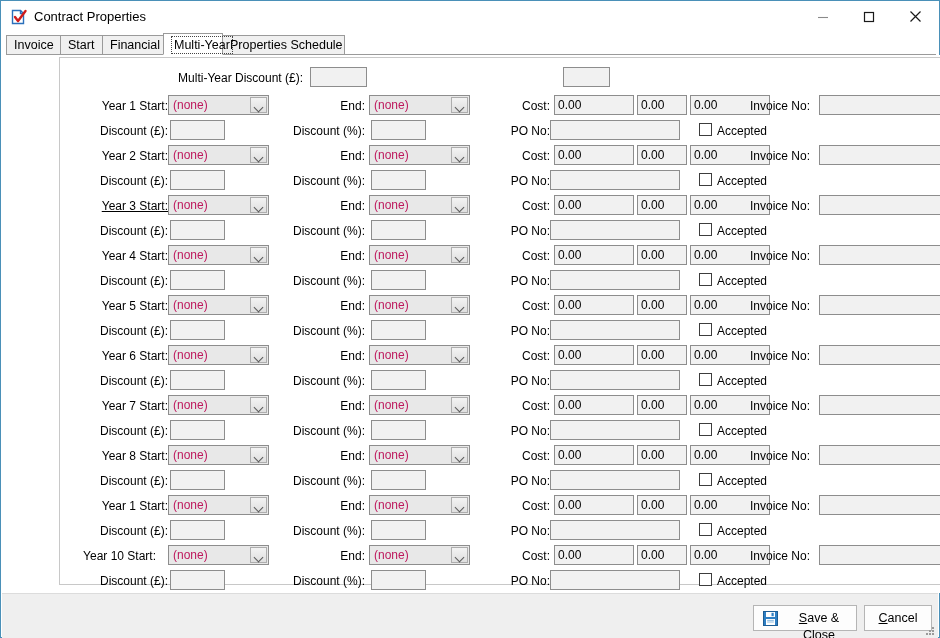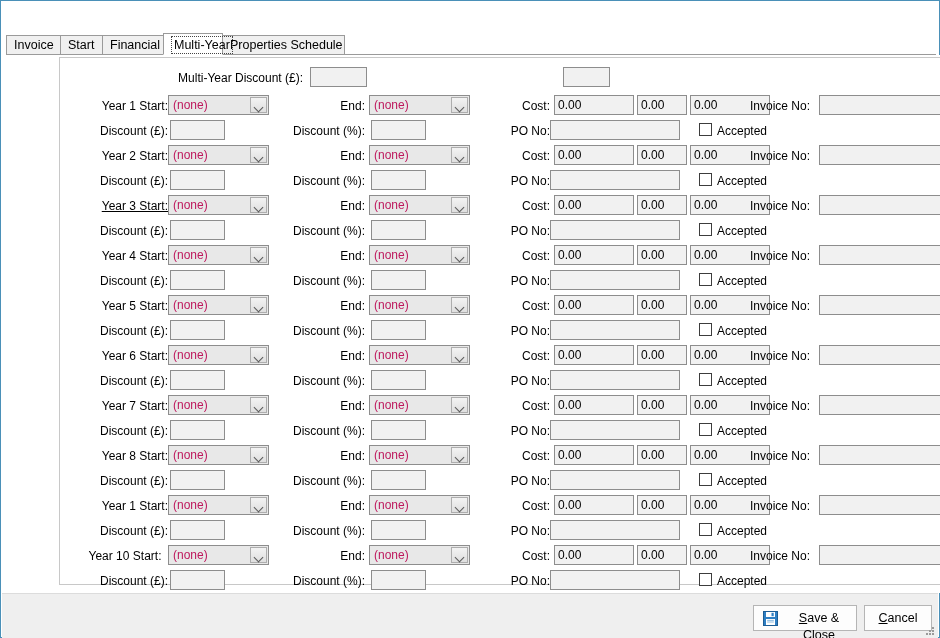--- a/index.html
+++ b/index.html
@@ -251,20 +251,46 @@
     position: absolute;
     width: 2px; height: 2px;
     background: #9a9a9a;
   }
 </style>
 </head>
 <body>
 
 <div id="window">
 
+  <div id="titlebar">
+    <span id="app-icon">
+      <svg width="18" height="18" viewBox="0 0 18 18">
+        <path d="M2.5 2.5 h8 l3 3 v10 h-11 z" fill="#ffffff" stroke="#2a6fbb" stroke-width="1.4"></path>
+        <path d="M10.5 2.5 v3 h3" fill="none" stroke="#2a6fbb" stroke-width="1.4"></path>
+        <path d="M5 9 L8 13 L15.5 3" fill="none" stroke="#d01c1c" stroke-width="2.4" stroke-linecap="round" stroke-linejoin="round"></path>
+      </svg>
+    </span>
+    <span id="title-text">Contract Properties</span>
+
+    <button class="winbtn" id="btn-min">
+      <svg width="12" height="12" viewBox="0 0 12 12">
+          <path d="M1 6.5 h10" stroke="#8a8a8a" stroke-width="1.1" fill="none"></path>
+        </svg>
+    </button>
+    <button class="winbtn" id="btn-max">
+      <svg width="12" height="12" viewBox="0 0 12 12">
+          <rect x="1.5" y="1.5" width="9" height="9" fill="none" stroke="#1a1a1a" stroke-width="1.2"></rect>
+        </svg>
+    </button>
+    <button class="winbtn" id="btn-close">
+      <svg width="13" height="13" viewBox="0 0 13 13">
+          <path d="M1.5 1.5 L11.5 11.5 M11.5 1.5 L1.5 11.5" stroke="#1a1a1a" stroke-width="1.2" fill="none"></path>
+        </svg>
+    </button>
+  </div>
 
   <div id="tabstrip">
       <div class="tab" style="left: 0px; width: 55px;"><span>Invoice</span></div>
       <div class="tab" style="left: 54px; width: 43px;"><span>Start</span></div>
       <div class="tab" style="left: 96px; width: 62px;"><span>Financial</span></div>
       <div class="tab selected" style="left: 157px; width: 60px;"><span class="tabinner">Multi-Year</span></div>
       <div class="tab" style="left: 216px; width: 123px;"><span>Properties Schedule</span></div>
     </div>
   <div id="tabline"></div>
 
@@ -486,21 +512,21 @@
           <div class="lbl" style="left:640px; top:441px; width:110px;">Invoice No:</div>
           <div class="txt" style="left:759px; top:437px; width:150px;"></div>
           <div class="lbl" style="left:18px; top:466px; width:90px;">Discount (£):</div>
           <div class="txt" style="left:110px; top:462px; width:55px;"></div>
           <div class="lbl" style="left:185px; top:466px; width:120px;">Discount (%):</div>
           <div class="txt" style="left:311px; top:462px; width:55px;"></div>
           <div class="lbl" style="left:380px; top:466px; width:110px;">PO No:</div>
           <div class="txt" style="left:490px; top:462px; width:130px;"></div>
           <div class="chk" style="left:639px; top:465px;"></div>
           <div class="chklbl" style="left:657px; top:466px;">Accepted</div>
-          <div class="lbl" style="left:20px; top:491px; width:90px;text-align:center;">Year 10 Start:</div>
+          <div class="lbl" style="left:6px; top:491px; width:90px;">Year 10 Start:</div>
           <div class="combo" style="left:108px; top:487px; width:101px;">
             <span class="ctext">(none)</span>
             <span class="carrow"></span>
           </div>
           <div class="lbl" style="left:185px; top:491px; width:120px;">End:</div>
           <div class="combo" style="left:309px; top:487px; width:101px;">
             <span class="ctext">(none)</span>
             <span class="carrow"></span>
           </div>
           <div class="lbl" style="left:380px; top:491px; width:110px;">Cost:</div>

